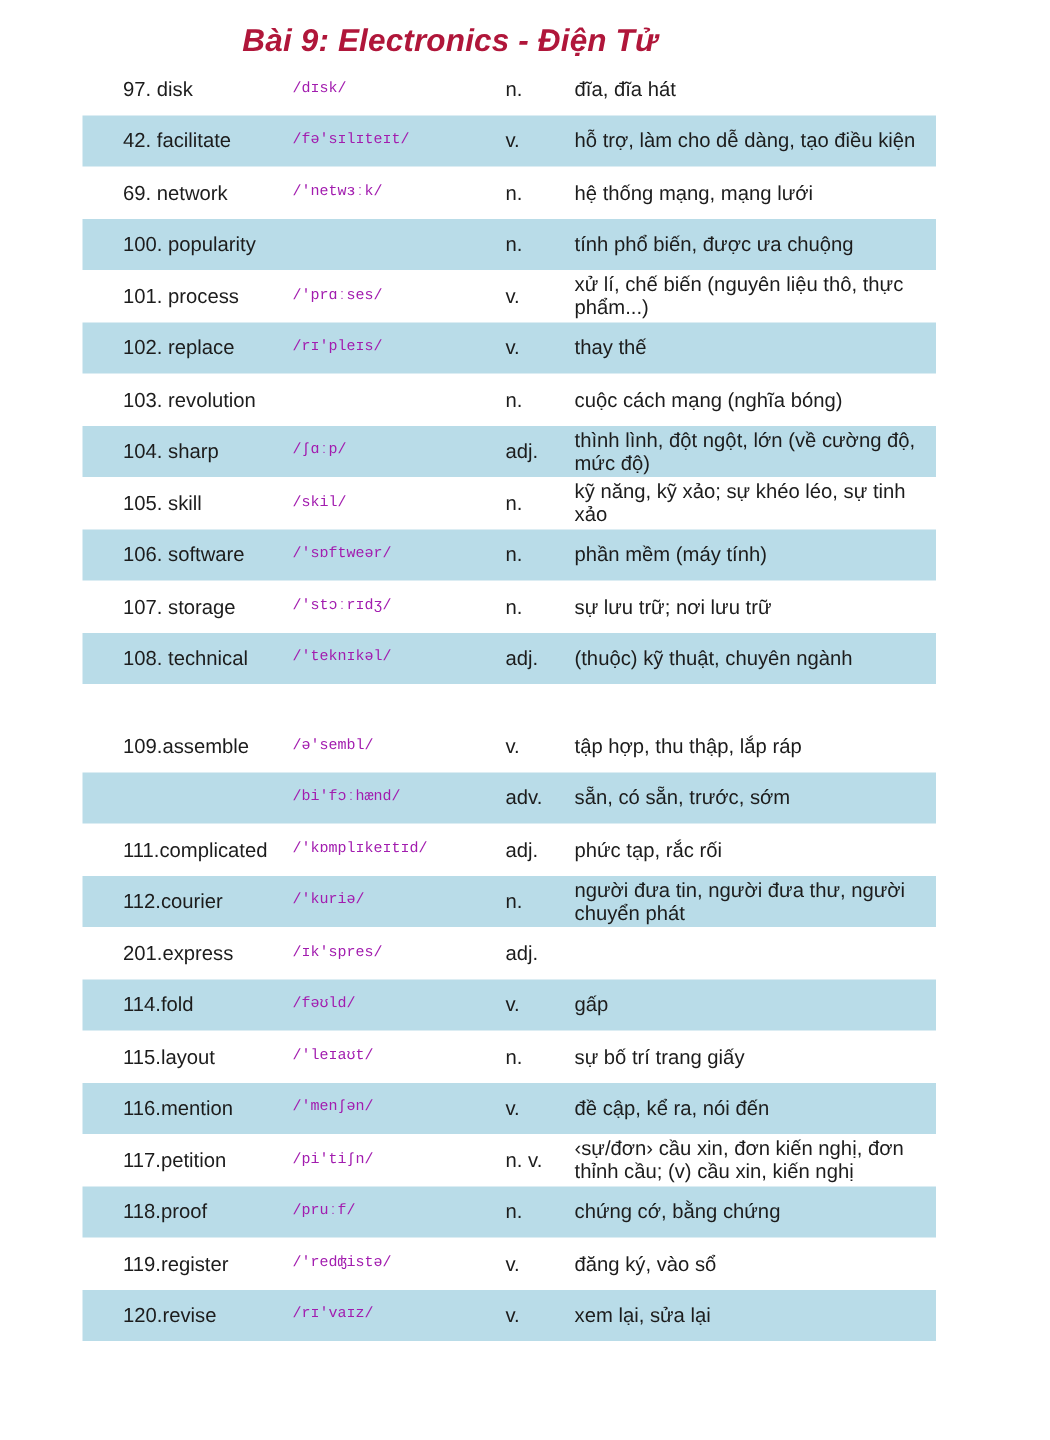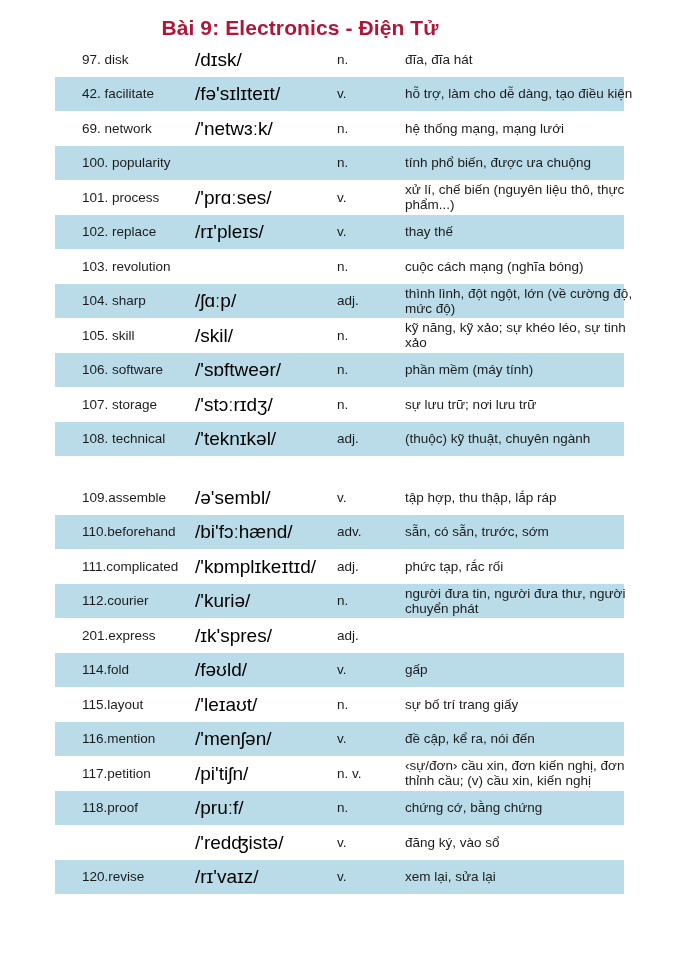--- a/index.html
+++ b/index.html
@@ -1,37 +1,37 @@
 <!DOCTYPE html>
 <html><head>
   <meta charset="utf-8">
   <style>
     * { box-sizing: border-box; margin: 0; padding: 0; }
     html, body { width: 700px; height: 960px; background: #ffffff; overflow: hidden; }
     body { position: relative; font-family: "Liberation Sans", sans-serif; color: #1c1c1c; }
     .title {
       position: absolute; left: 0; width: 600px; text-align: center;
       font-family: "Liberation Sans", sans-serif; font-weight: bold;
-      font-size: 21px; color: #b0163a; letter-spacing: 0.1px;
+      font-size: 21px; color: #b0163a; letter-spacing: 0.1px; font-style: italic;
     }
     #title1 { top: 16px; }
     #title2 { top: 479px; margin-top: 44px; }
     .table { position: absolute; left: 55px; width: 569px; }
     #table1 { top: 42px; }
     #table2 { top: 480px; }
     .row {
       position: relative; height: 34.5px; width: 100%;
       display: flex; align-items: center; font-size: 13.5px;
     }
     .row.band { background: #b9dce8; }
     .cell { position: absolute; top: 0; height: 100%; display: flex; align-items: center; line-height: 15px; }
     .c-word { left: 27px; width: 110px; }
-    .c-ipa { left: 140px; width: 130px; font-family: Liberation Sans, sans-serif; font-size: 19px; color: #000000; }
+    .c-ipa { left: 140px; width: 130px; font-family: Liberation Mono, monospace; font-size: 10px; color: #a21caf; }
     .c-pos { left: 282px; width: 44px; }
-    .c-mean { left: 328px; width: 240px; font-size: 13.5px; margin-left: 22px; }
+    .c-mean { left: 328px; width: 240px; font-size: 13.5px; }
   </style>
 </head>
 <body>
 
 <div class="title" id="title1">Bài 9: Electronics - Điện Tử</div>
 <div class="table" id="table1">
     <div class="row">
       <div class="cell c-word">97. disk</div>
       <div class="cell c-ipa">/dɪsk/</div>
       <div class="cell c-pos">n.</div>
@@ -105,21 +105,20 @@
 
 <div class="title" id="title2">Bài 10: Correspondence - Thư Tín Thương Mại</div>
 <div class="table" id="table2">
     <div class="row">
       <div class="cell c-word">109.assemble</div>
       <div class="cell c-ipa">/ə'sembl/</div>
       <div class="cell c-pos">v.</div>
       <div class="cell c-mean">tập hợp, thu thập, lắp ráp</div>
     </div>
     <div class="row band">
-      <div class="cell c-word">110.beforehand</div>
       <div class="cell c-ipa">/bi'fɔːhænd/</div>
       <div class="cell c-pos">adv.</div>
       <div class="cell c-mean">sẵn, có sẵn, trước, sớm</div>
     </div>
     <div class="row">
       <div class="cell c-word">111.complicated</div>
       <div class="cell c-ipa">/'kɒmplɪkeɪtɪd/</div>
       <div class="cell c-pos">adj.</div>
       <div class="cell c-mean">phức tạp, rắc rối</div>
     </div>
@@ -158,20 +157,21 @@
       <div class="cell c-pos">n. v.</div>
       <div class="cell c-mean">‹sự/đơn› cầu xin, đơn kiến nghị, đơn thỉnh cầu; (v) cầu xin, kiến nghị</div>
     </div>
     <div class="row band">
       <div class="cell c-word">118.proof</div>
       <div class="cell c-ipa">/pruːf/</div>
       <div class="cell c-pos">n.</div>
       <div class="cell c-mean">chứng cớ, bằng chứng</div>
     </div>
     <div class="row">
+      <div class="cell c-word">119.register</div>
       <div class="cell c-ipa">/'redʤistə/</div>
       <div class="cell c-pos">v.</div>
       <div class="cell c-mean">đăng ký, vào sổ</div>
     </div>
     <div class="row band">
       <div class="cell c-word">120.revise</div>
       <div class="cell c-ipa">/rɪ'vaɪz/</div>
       <div class="cell c-pos">v.</div>
       <div class="cell c-mean">xem lại, sửa lại</div>
     </div>

